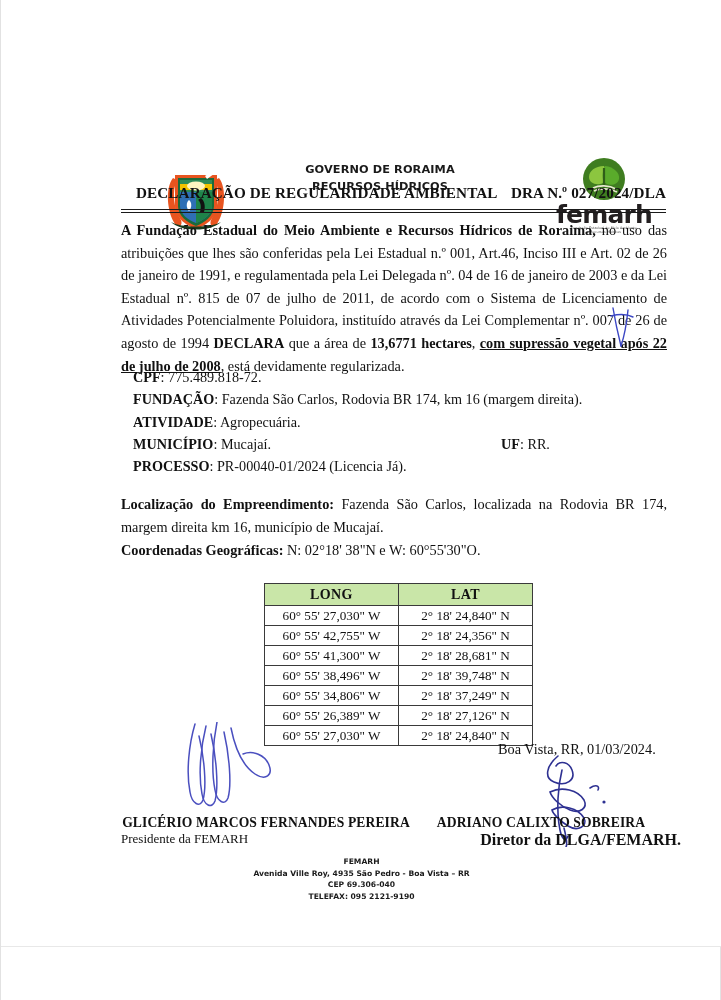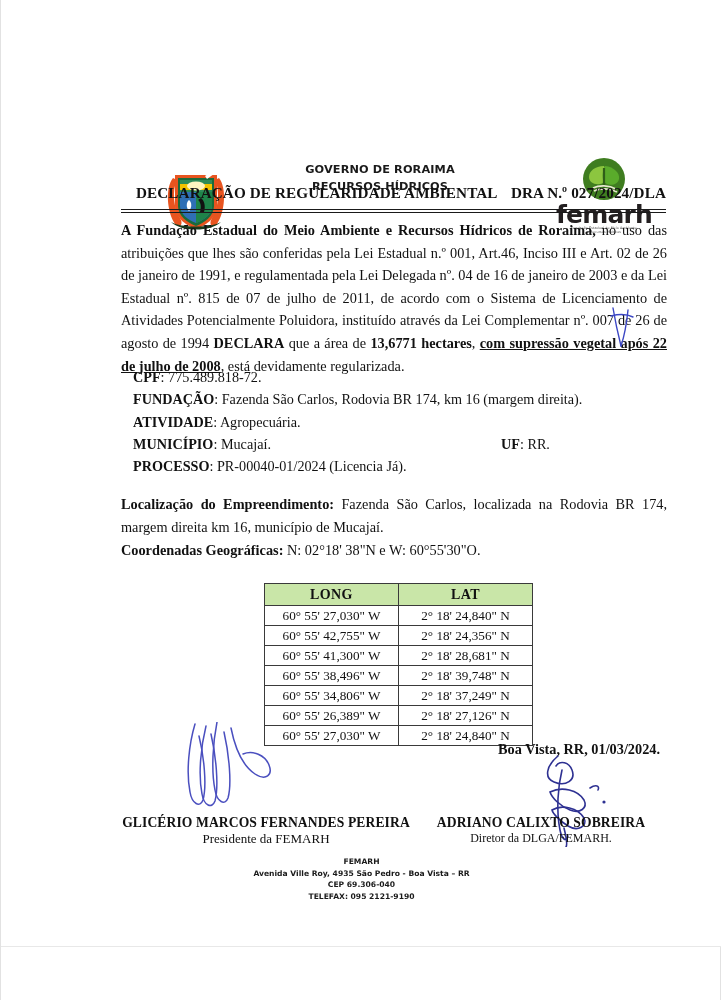--- a/index.html
+++ b/index.html
@@ -210,57 +210,57 @@
     letter-spacing: 0.4px;
   }
   .coord-table td { width: 125px; }
 
   
   .date-line {
     position: absolute;
     left: 497px;
     top: 741px;
     font-size: 14.3px;
-    font-weight: bold;
   }
   .sig-left-name {
     position: absolute;
     left: 120px;
     top: 815px;
     width: 290px;
     text-align: center;
     font-weight: bold;
     font-size: 13.6px;
     letter-spacing: 0.1px;
   }
   .sig-left-role {
     position: absolute;
     left: 120px;
     top: 831px;
     width: 290px;
-    text-align: center;
+    text-align: left;
     font-size: 13px;
   }
   .sig-right-name {
     position: absolute;
     left: 400px;
     top: 815px;
     width: 280px;
     text-align: center;
     font-weight: bold;
     font-size: 13.6px;
     letter-spacing: 0.1px;
   }
   .sig-right-role {
     position: absolute;
     left: 400px;
     top: 831px;
     width: 280px;
-    text-align: center;
-    font-size: 12px;
+    text-align: right;
+    font-size: 16px;
+    font-weight: bold;
   }
   .scribble {
     position: absolute;
     pointer-events: none;
   }
   .scribble-left { left: 172px; top: 722px; }
   .scribble-right { left: 527px; top: 752px; }
   .scribble-mark { left: 600px; top: 306px; }
 
   

